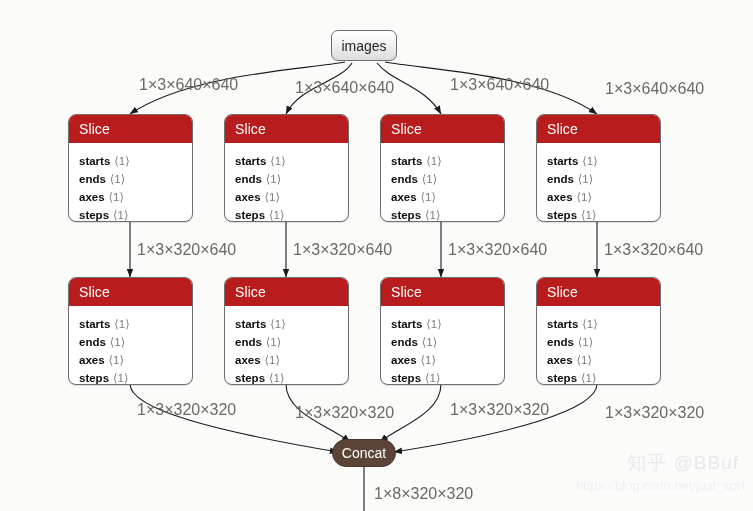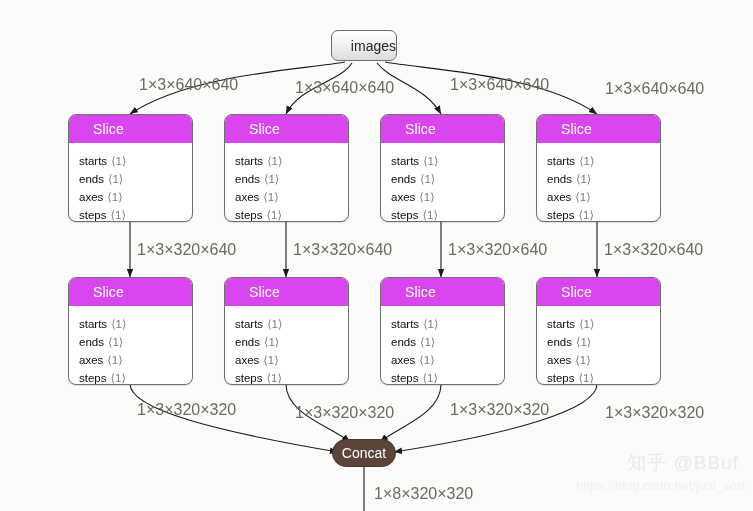--- a/index.html
+++ b/index.html
@@ -29,55 +29,55 @@
     position: absolute;
     box-sizing: border-box;
     background: linear-gradient(to bottom, #ffffff 0%, #f2f2f2 45%, #dcdcdc 100%);
     border: 1px solid #6d6d6d;
     border-radius: 7px;
     color: #262626;
     font-size: 14px;
     line-height: 1;
     display: flex;
     align-items: center;
-    justify-content: flex-end;
+    justify-content: center;
     z-index: 4;
   }
 
   
   .op-node {
     position: absolute;
     box-sizing: border-box;
     background: #ffffff;
     border: 1px solid #6f6f6f;
     border-radius: 8px;
     z-index: 4;
     overflow: hidden;
     box-shadow: 0 1px 1px rgba(0,0,0,0.12);
   }
   .op-header {
-    background: #d946ef;
+    background: #b91c1c;
     color: #ffffff;
     font-size: 14px;
     height: 28px;
     line-height: 28px;
-    padding-left: 24px;
+    padding-left: 10px;
     letter-spacing: .1px;
   }
   .op-body {
     padding: 9px 0 8px 10px;
   }
   .attr-row {
     font-size: 11.5px;
     line-height: 18px;
     white-space: nowrap;
     color: #111111;
   }
   .attr-name {
-    font-weight: normal;
+    font-weight: bold;
     color: #0d0d0d;
   }
   .attr-val {
     color: #7d7d7d;
     margin-left: 4px;
     font-weight: normal;
   }
 
   
   .small-node {

